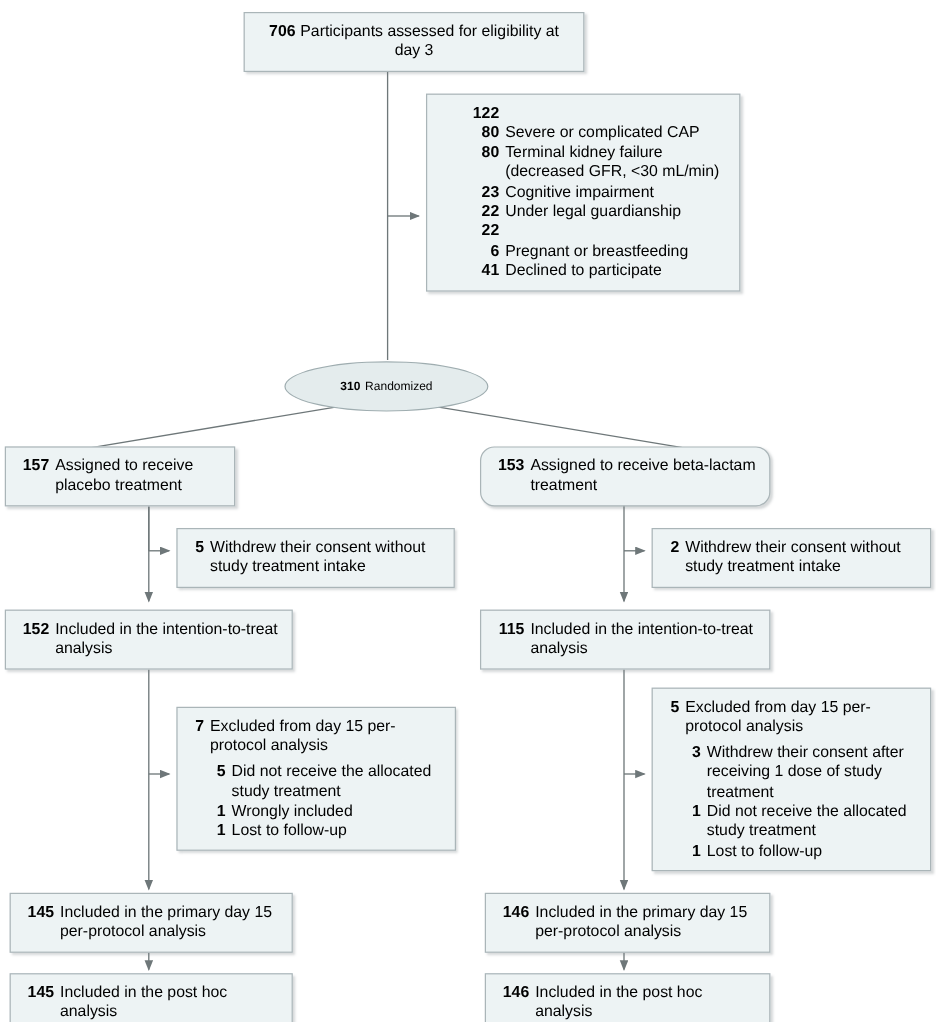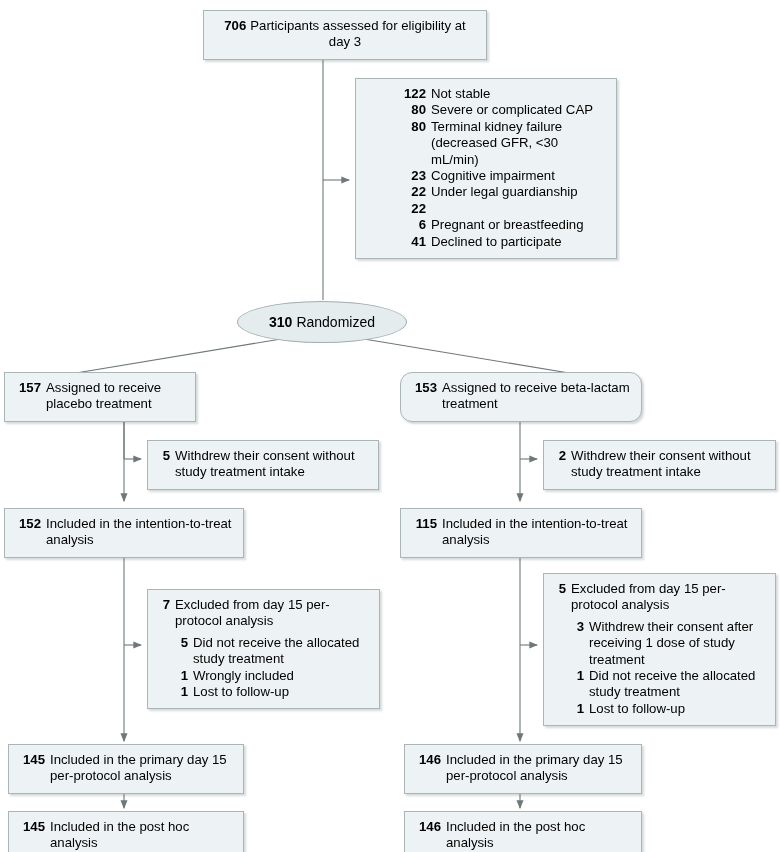--- a/index.html
+++ b/index.html
@@ -34,21 +34,21 @@
   }
   .ellipse {
     position: absolute;
     box-sizing: border-box;
     background: #e4eced;
     border: 1px solid #9fadb0;
     border-radius: 50%;
     display: flex;
     align-items: center;
     justify-content: center;
-    font-size: 14px;
+    font-size: 10px;
     z-index: 2;
   }
   
   .row {
     display: flex;
     align-items: flex-start;
   }
   .num {
     font-weight: bold;
     text-align: right;
@@ -56,21 +56,21 @@
     white-space: nowrap;
     padding-right: 5px;
   }
   .txt {
     flex: 1 1 auto;
   }
   .w28 > .num { width: 28px; }
   .w30 > .num { width: 30px; }
   .w14 > .num { width: 14px; }
   .sub {
-    margin-left: 32px;
+    margin-left: 22px;
     justify-content: space-between;
   }
   .sub-tight { margin-left: 18px; }
   .gap { height: 5px; }
   .centered { text-align: center; }
   .centered .num { font-weight: bold; }
   svg#lines {
     position: absolute;
     left: 0; top: 0;
     width: 780px;
@@ -116,21 +116,20 @@
 
   <div class="node" style="left:203px; top:10px; width:284px;">
     <div class="centered">
       <span class="num" style="width:auto; padding-right:4px;">706</span><span>Participants assessed for eligibility at day 3</span>
     </div>
   </div>
 
   <div class="node" style="left:355px; top:78px; width:262px;">
     <div class="row w30 sub">
       <span class="num">122</span>
-      <span class="txt">Not stable</span>
     </div>
     <div class="row w30 sub">
       <span class="num">80</span>
       <span class="txt">Severe or complicated CAP</span>
     </div>
     <div class="row w30 sub">
       <span class="num">80</span>
       <span class="txt">Terminal kidney failure (decreased GFR, &lt;30 mL/min)</span>
     </div>
     <div class="row w30 sub">

